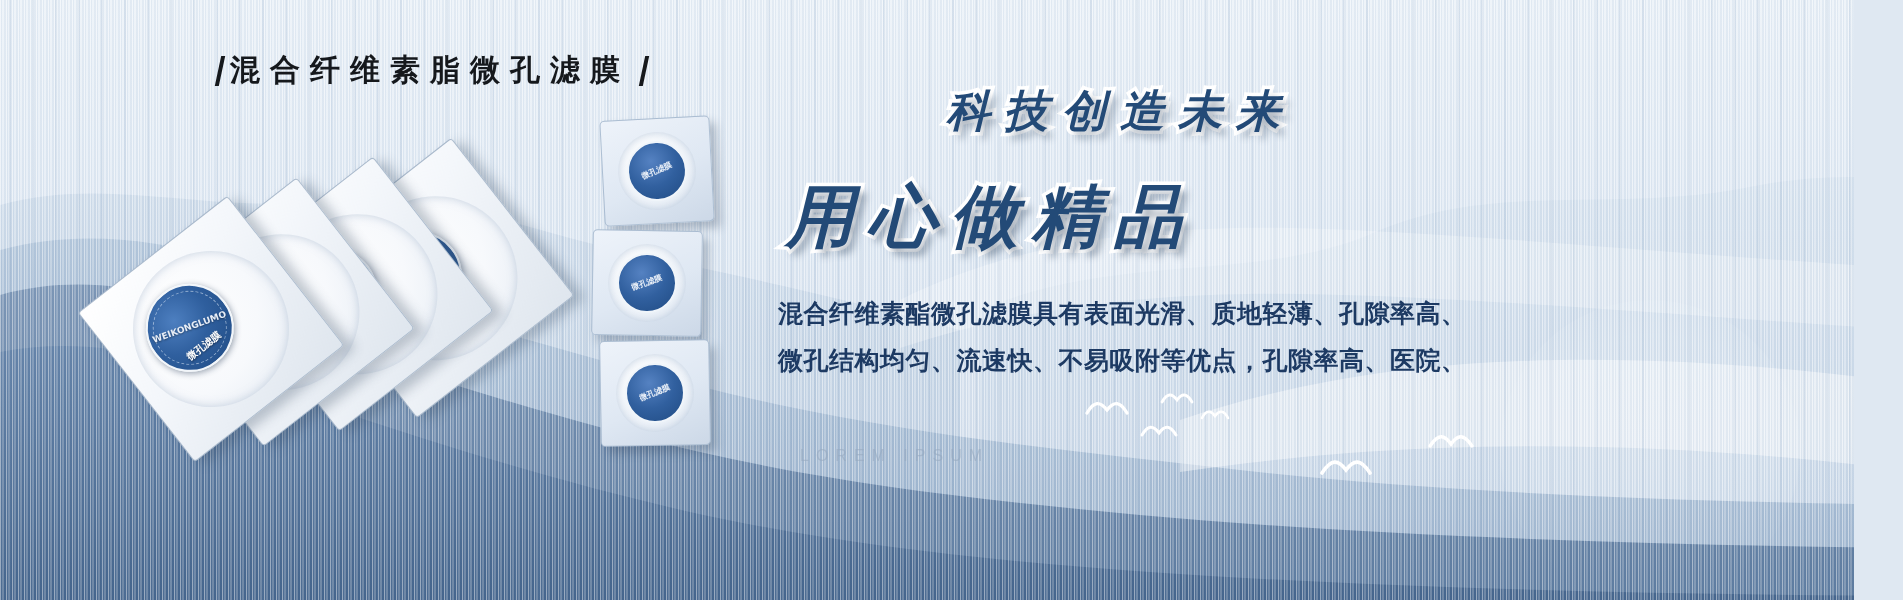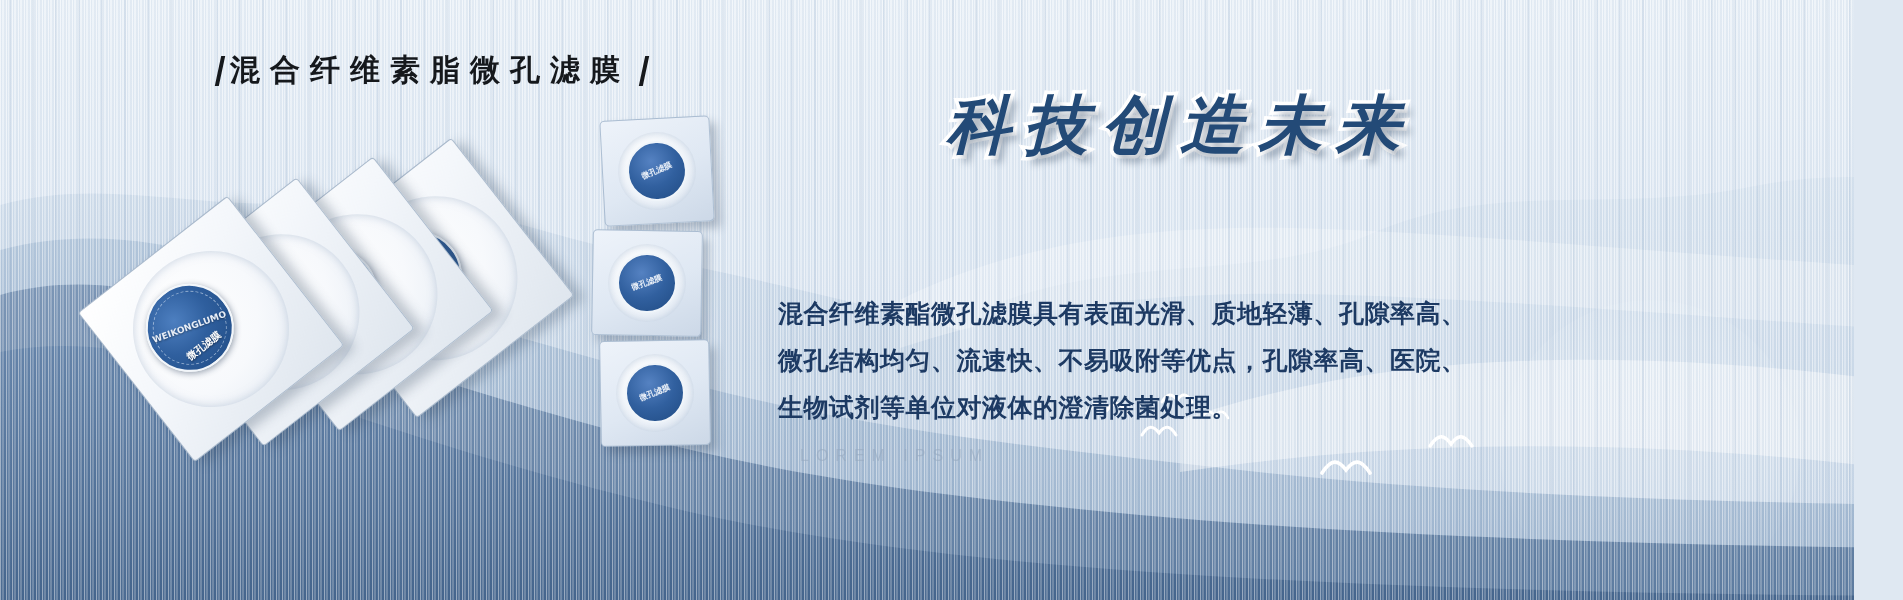--- a/index.html
+++ b/index.html
@@ -86,21 +86,21 @@
     font-family:"DejaVu Sans", sans-serif;
     font-weight:700;
     color:#234a77;
     white-space:nowrap;
     font-style:italic;
     letter-spacing:14px;
     -webkit-text-stroke:7px #ffffff;
     paint-order:stroke fill;
     text-shadow:6px 7px 7px rgba(60,80,105,0.45);
   }
-  .slogan-1 { left:946px; top:82px;  font-size:64px; }
+  .slogan-1 { left:946px; top:82px;  font-size:44px; }
   .slogan-2 { left:786px; top:172px; font-size:68px; }
 
   .desc {
     position:absolute;
     left:766px; top:284px;
     width:690px;
     font-family:"DejaVu Serif", serif;
     font-weight:700;
     font-size:25px;
     line-height:35px;
@@ -282,25 +282,25 @@
       </svg>
   </div>
 
   <div class="kv-title">
     <span class="bar"></span>
     <span>混合纤维素脂微孔滤膜</span>
     <span class="bar right"></span>
   </div>
 
   <div class="slogan slogan-1">科技创造未来</div>
+  <div class="slogan slogan-2">用心做精品</div>
 
   <div class="desc">
     <p>混合纤维素酯微孔滤膜具有表面光滑、质地轻薄、孔隙率高、</p>
     <p>微孔结构均匀、流速快、不易吸附等优点，孔隙率高、医院、</p>
-    <p>生物试剂等单位对液体的澄清除菌处理。</p>
   </div>
 
   <div class="watermark">LOREM IPSUM</div>
 
   <div class="prod-stack">
 
     <div class="pack" style="left:224px; top:48px; width:200px; height:200px;">
       <div class="disc" style="left:18px; top:18px; width:164px; height:164px;"></div>
       <div class="label" style="left:46px; top:44px; width:86px; height:86px;">
         <div class="ring-text"></div>

